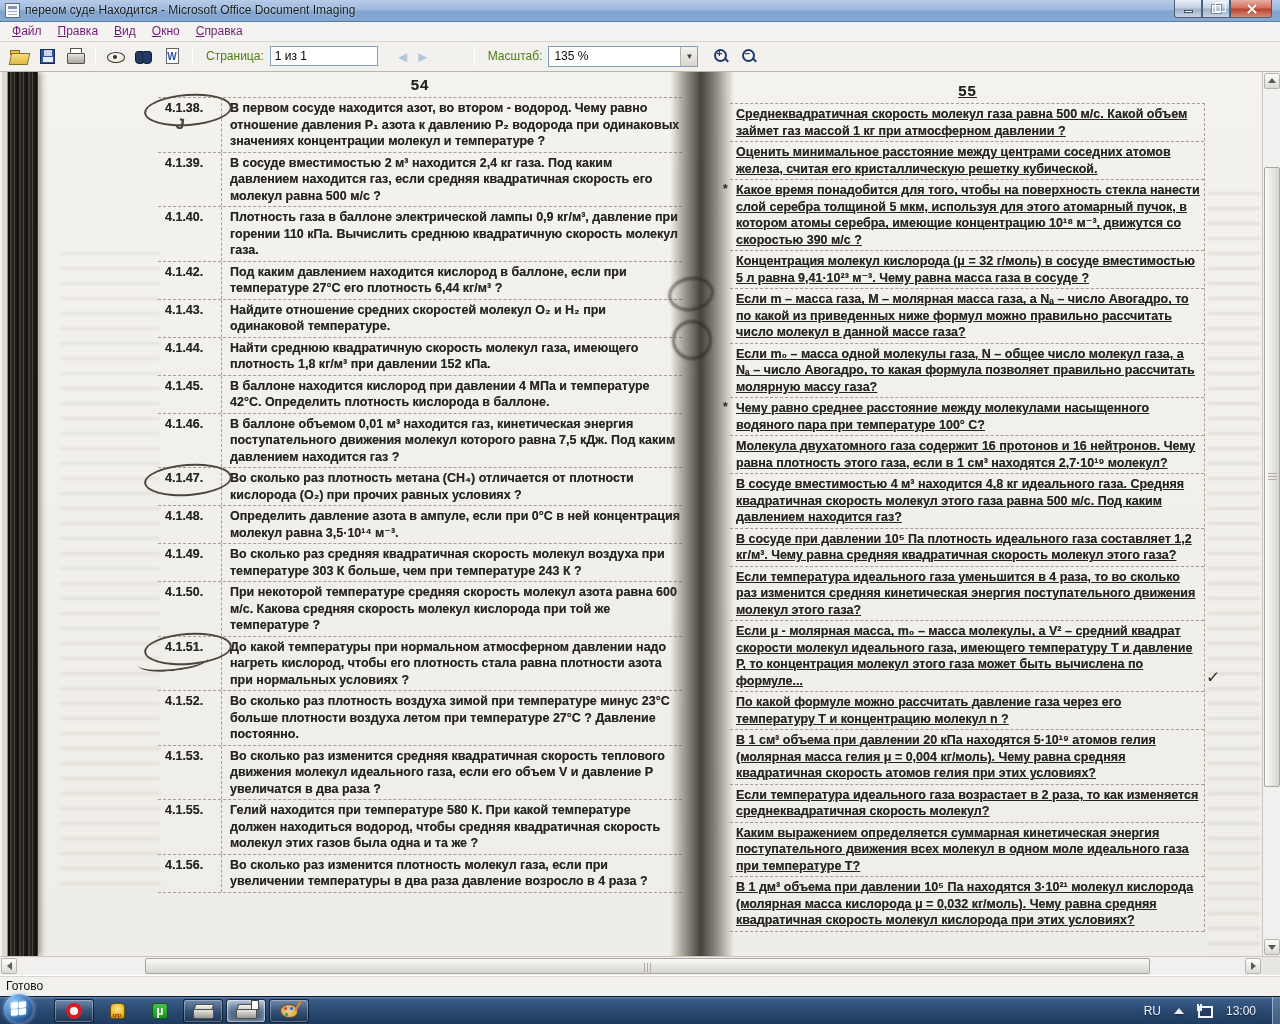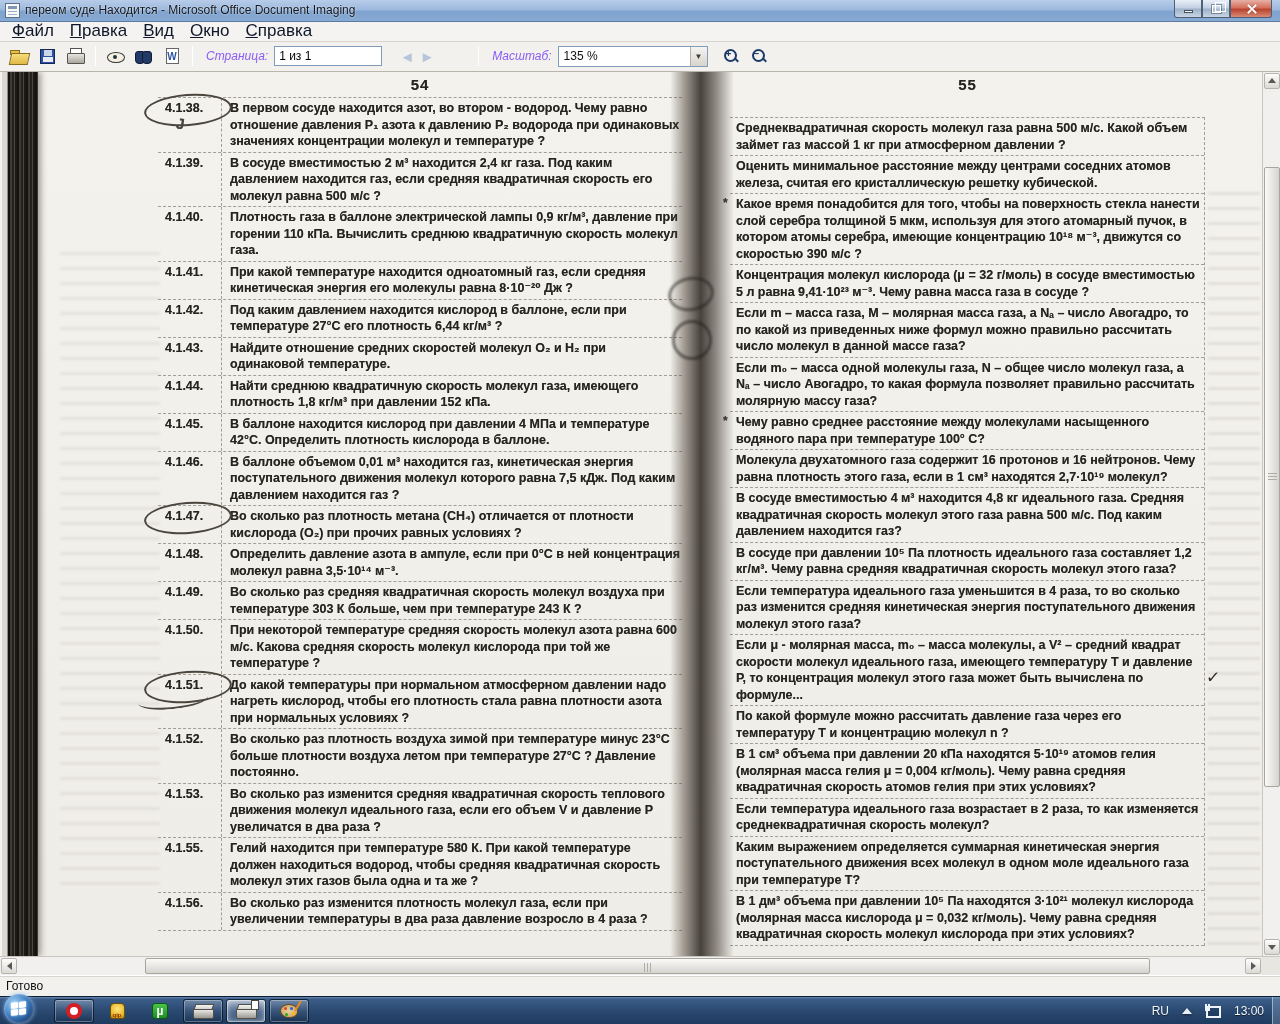--- a/index.html
+++ b/index.html
@@ -24,28 +24,28 @@
   .ic-min { width:9px; height:3px; background:#fff; border:1px solid #44525f; margin-top:6px; }
   .ic-rest { width:9px; height:8px; border:1px solid #fff; background:rgba(255,255,255,.15); position:relative; box-shadow:0 0 0 1px rgba(60,70,85,.5); }
   .ic-rest::before { content:""; position:absolute; left:2px; top:-4px; width:9px; height:8px; border:1px solid #fff; }
   .ic-close { position:relative; width:11px; height:11px; }
   .ic-close::before,.ic-close::after { content:""; position:absolute; left:5px; top:0; width:2px; height:12px; background:#fff;
           box-shadow:0 0 1px rgba(80,20,10,.8); }
   .ic-close::before { transform:rotate(45deg); } .ic-close::after { transform:rotate(-45deg); }
 
   
   .menubar { height:20px; background:#f4f3f1; border-bottom:1px solid #d8d5ce; display:flex; align-items:center; padding-left:4px; }
-  .menu-item { display:inline-block; font-size:17px; color:#0f172a; padding:2px 8px; cursor:default; }
+  .menu-item { display:inline-block; font-size:12px; color:#701a75; padding:2px 8px; cursor:default; }
   .menu-item::first-letter { text-decoration:underline; }
 
   
   .toolbar { height:30px; background:#f2f1ee; border-bottom:1px solid #b9b5ac; display:flex; align-items:center; padding-left:6px; gap:2px; }
   .tbtn { width:26px; height:24px; display:flex; align-items:center; justify-content:center; border:1px solid transparent; border-radius:2px; }
   .tsep { width:1px; height:20px; background:#c4c0b8; border-right:1px solid #fff; margin:0 5px; }
-  .tlabel { font-size:12px; color:#8b5cf6; margin:0 4px 0 6px;font-style:italic; }
+  .tlabel { font-size:12px; color:#4d7c0f; margin:0 4px 0 6px; }
   .tinput { width:108px; height:20px; border:1px solid #7f9db9; background:#fff; font-size:12px; padding:2px 4px;
             font-family:"Liberation Sans","DejaVu Sans",sans-serif; }
   .navarrows { display:flex; gap:2px; margin-left:14px; }
   .nav { font-size:15px; color:#b5c6da; width:18px; text-align:center; }
   .combo { width:150px; height:21px; border:1px solid #7f9db9; background:#fff; display:flex; align-items:center; justify-content:space-between; }
   .combo-text { font-size:12px; padding-left:5px; color:#111; }
   .combo-btn { width:17px; height:19px; background:linear-gradient(#f5f4f2,#d8d4cc); border-left:1px solid #b5b1a8;
                display:flex; align-items:center; justify-content:center; font-size:8px; color:#3c3c3c; }
   
   .i-folder { position:relative; width:18px; height:13px; }
@@ -77,35 +77,35 @@
   .scan { position:absolute; left:8px; top:0; bottom:0; right:18px; background:linear-gradient(#f4f2ed, #efede7); overflow:hidden; }
   .book-edge { position:absolute; left:0; top:0; bottom:0; width:30px;
       background:repeating-linear-gradient(90deg,#14130f 0 2px,#3e3a32 2px 4px,#23211b 4px 6px,#4c463c 6px 7px,#1a1914 7px 9px);
       box-shadow:3px 0 6px rgba(60,55,45,.45); }
   .bleed { position:absolute; opacity:.5; filter:blur(1.2px);
       background:repeating-linear-gradient(180deg, rgba(110,105,95,.28) 0 3px, transparent 3px 15px); }
   .bleed.left { left:52px; top:180px; width:100px; height:640px; opacity:.35; }
   .bleed.right { left:1200px; top:120px; width:52px; height:770px; opacity:.45; }
 
   .page54 { position:absolute; left:150px; top:2px; width:524px; }
-  .page55 { position:absolute; left:722px; top:2px; width:475px; }
+  .page55 { position:absolute; left:722px; top:8px; width:475px;text-decoration:underline; }
   .pg-num { text-align:center; font-size:15px; font-weight:bold; color:#26241f; letter-spacing:1px; padding:3px 0 4px 0; }
   .doc-text { font-size:12.5px; line-height:16.5px; font-weight:600; color:#26241f; text-shadow:0 0 .4px rgba(40,38,32,.55); }
 
   .rows { border-top:1px dashed #a39f94; }
   .row { display:flex; border-bottom:1px dashed #a39f94; position:relative; }
   .row .num { width:64px; flex:0 0 64px; padding:2px 2px 2px 7px; border-right:1px dashed #a39f94; }
   .row .txt { flex:1; padding:2px 2px 2px 8px; }
   .circled .num::before { content:""; position:absolute; left:-14px; top:-4px; width:84px; height:28px;
       border:2px solid #4a463e; border-radius:50%; transform:rotate(-4deg); pointer-events:none; }
   .jmark { position:absolute; left:18px; top:18px; font-size:15px; font-weight:bold; color:#4a463e; transform:rotate(8deg); }
   .c3 .num::after { content:""; position:absolute; left:-20px; top:16px; width:70px; height:16px;
       border-bottom:2px solid #4a463e; border-radius:50%; transform:rotate(-6deg); }
 
-  .paras { border-top:1px dashed #a39f94; border-right:1px dashed #a39f94;margin-top:20px; }
+  .paras { border-top:1px dashed #a39f94; border-right:1px dashed #a39f94; }
   .para { border-bottom:1px dashed #a39f94; padding:2px 4px 2px 6px; position:relative; }
   .pstar { position:absolute; left:-7px; top:1px; font-size:12px; color:#3c382f; }
 
   .spine { position:absolute; left:662px; top:0; bottom:0; width:64px; pointer-events:none;
       background:linear-gradient(90deg, rgba(105,95,82,0) 0%, rgba(82,72,60,.5) 22%, rgba(38,33,27,.84) 48%,
                  rgba(60,52,44,.55) 72%, rgba(120,110,96,0) 100%); }
   .spine-mark { position:absolute; border:3px solid rgba(35,30,25,.55); border-radius:50%; filter:blur(1px); }
   .sm1 { left:660px; top:205px; width:46px; height:34px; transform:rotate(-10deg); }
   .sm2 { left:664px; top:248px; width:40px; height:40px; }
   .checkmark { position:absolute; left:1198px; top:595px; font-size:17px; font-weight:bold; color:#2e2b24; transform:rotate(3deg); }
@@ -269,24 +269,20 @@
           </div>
           <div class="row">
             <div class="num">4.1.39.</div>
             <div class="txt">В сосуде вместимостью 2 м³ находится 2,4 кг газа. Под каким давлением находится газ, если средняя квадратичная скорость его молекул равна 500 м/с ?</div>
           </div>
           <div class="row">
             <div class="num">4.1.40.</div>
             <div class="txt">Плотность газа в баллоне электрической лампы 0,9 кг/м³, давление при горении 110 кПа. Вычислить среднюю квадратичную скорость молекул газа.</div>
           </div>
           <div class="row">
-            <div class="num">4.1.41.</div>
-            <div class="txt">При какой температуре находится одноатомный газ, если средняя кинетическая энергия его молекулы равна 8·10⁻²⁰ Дж ?</div>
-          </div>
-          <div class="row">
             <div class="num">4.1.42.</div>
             <div class="txt">Под каким давлением находится кислород в баллоне, если при температуре 27°С его плотность 6,44 кг/м³ ?</div>
           </div>
           <div class="row">
             <div class="num">4.1.43.</div>
             <div class="txt">Найдите отношение средних скоростей молекул O₂ и H₂ при одинаковой температуре.</div>
           </div>
           <div class="row">
             <div class="num">4.1.44.</div>
             <div class="txt">Найти среднюю квадратичную скорость молекул газа, имеющего плотность 1,8 кг/м³ при давлении 152 кПа.</div>
@@ -428,21 +424,21 @@
       <div class="tapp framed">
         <span class="i-palette">
             <i class="d1"></i>
             <i class="d2"></i>
             <i class="d3"></i>
             <i class="d4"></i>
             <span class="brush"></span>
           </span>
       </div>
     </div>
-    <div class="tray" style="right:16px;">
+    <div class="tray" style="right:24px;">
       <span class="tray-text">RU</span>
       <span class="tray-up"></span>
       <span class="i-net"></span>
       <span class="tray-text">13:00</span>
     </div>
     <div class="show-desktop"></div>
   </div>
 
 </div>
 

